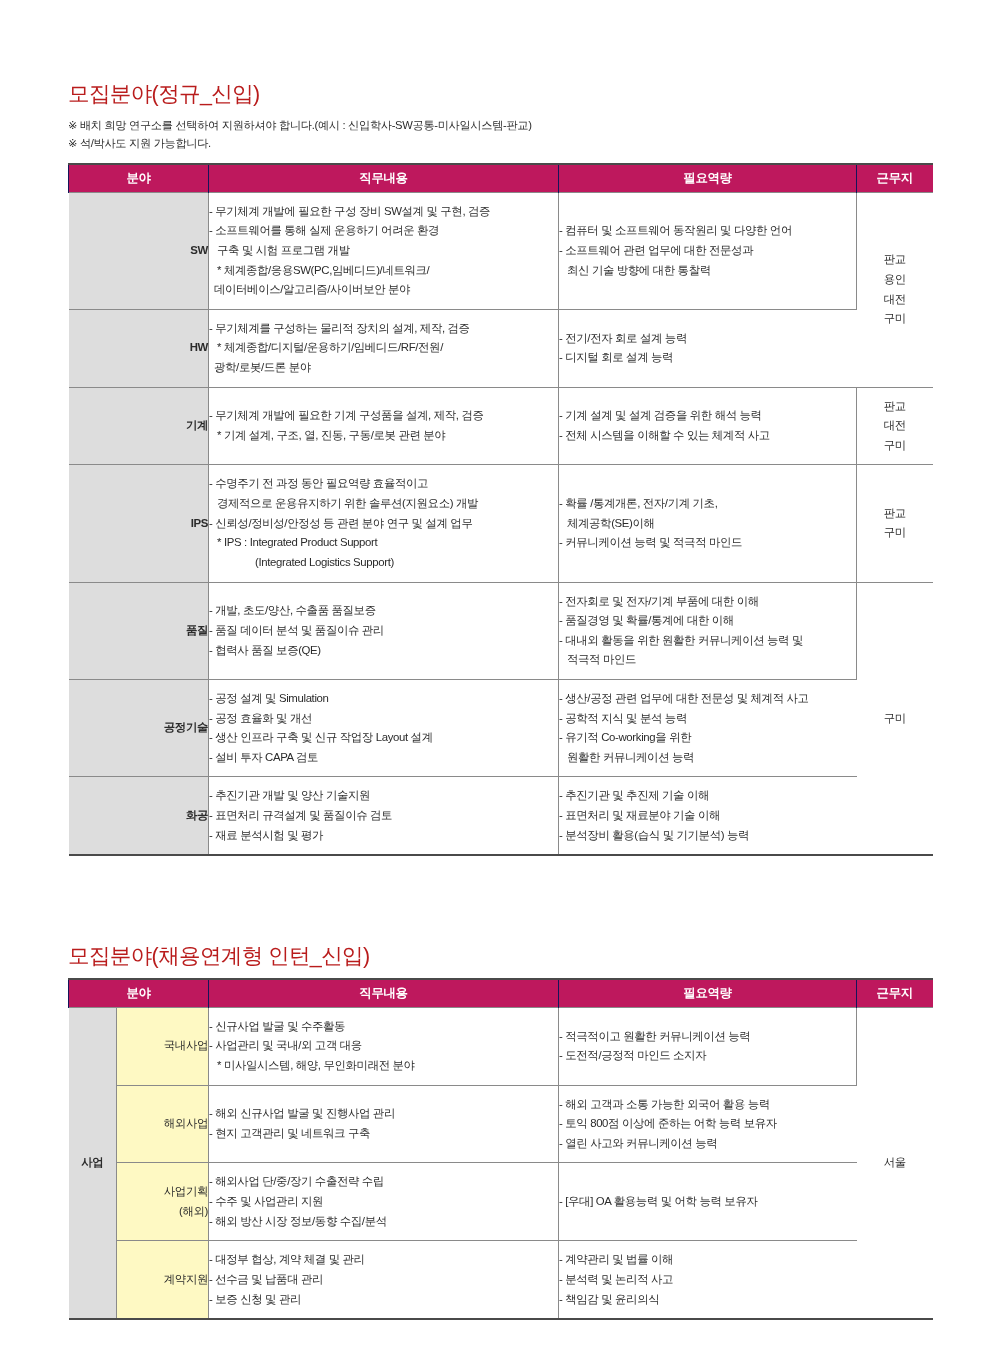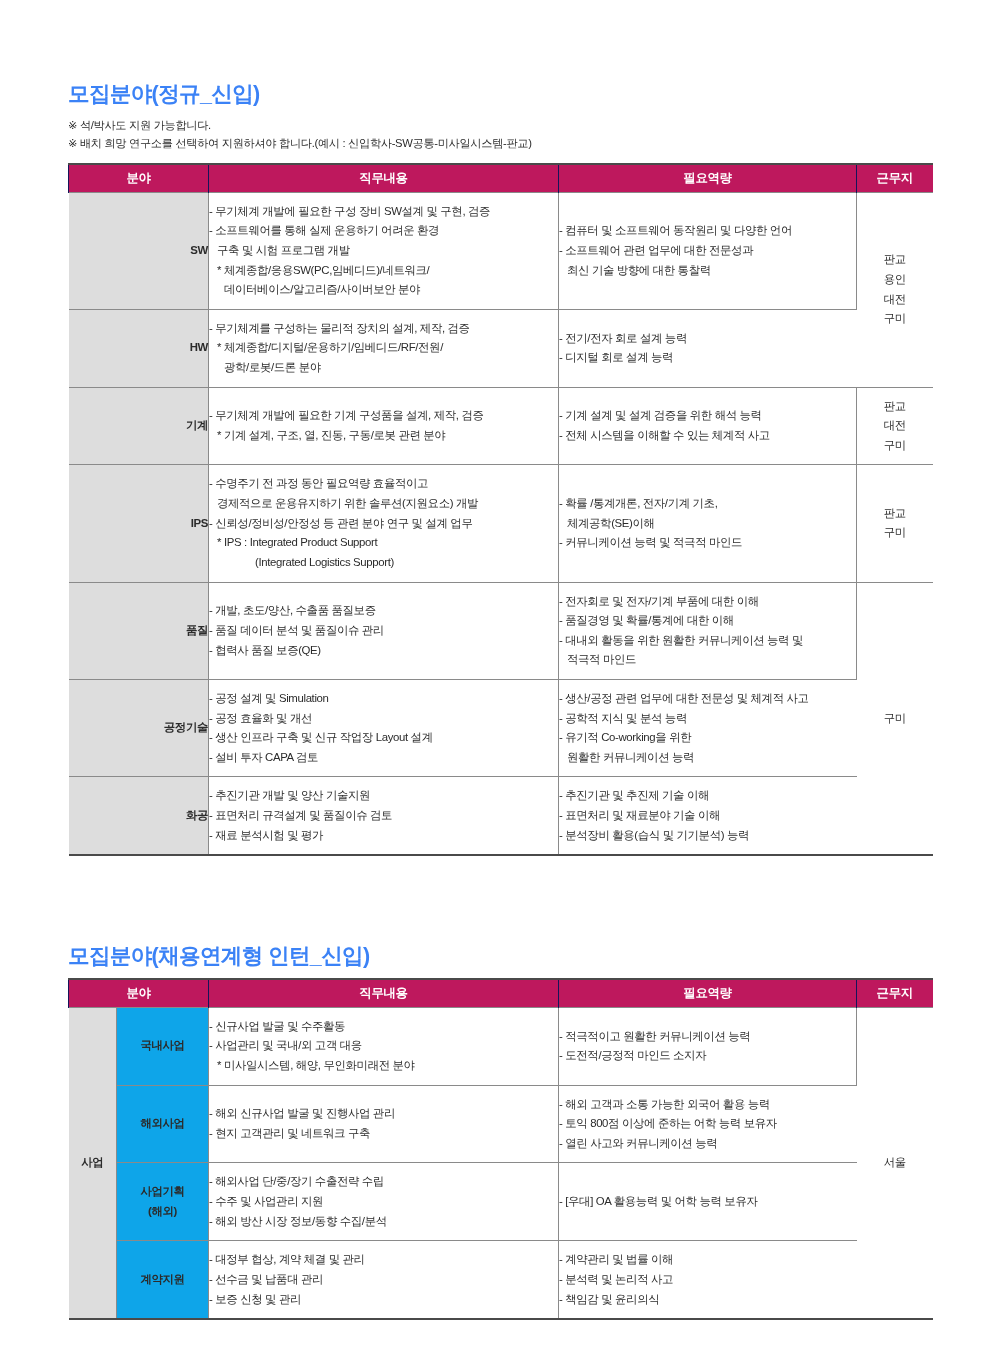--- a/index.html
+++ b/index.html
@@ -28,22 +28,22 @@
   .section {
     position: absolute;
     left: 68px;
     width: 864px;
   }
   #section-regular { top: 82px; }
   #section-intern  { top: 944px; }
 
   .section-title {
     font-size: 21.5px;
-    font-weight: bold;
-    color: #3b82f6;
+    font-weight: normal;
+    color: #b91c1c;
     letter-spacing: -0.6px;
     line-height: 1.2;
     margin: 0 0 8px 0;
     white-space: nowrap;
   }
 
   .notes {
     margin: 0 0 10px 0;
     padding: 0;
     list-style: none;
@@ -116,21 +116,21 @@
     padding: 0;
     list-style: none;
   }
   ul.lines li {
     white-space: pre;
     font-size: 11.4px;
     line-height: 1.72;
     letter-spacing: -0.35px;
   }
   ul.lines li.ind1 { padding-left: 8px; }
-  ul.lines li.ind2 { padding-left: 15px; }
+  ul.lines li.ind2 { padding-left: 5px; }
   ul.lines li.ind3 { padding-left: 46px; }
 
   .loc-line { display: block; text-align: center; }
 
   
   .t1 col.c-field { width: 140px; }
   .t1 col.c-desc  { width: 350px; }
   .t1 col.c-skill { width: 298px; }
   .t1 col.c-loc   { width: 76px; }
 
@@ -142,39 +142,39 @@
   .t2 col.c-loc   { width: 76px; }
 
   td.group {
     background: #dddddd;
     text-align: center;
     font-weight: bold;
     font-size: 12.4px;
     color: #1d1d1d;
   }
   td.sub {
-    background: #0ea5e9;
-    text-align: center;
-    font-weight: bold;
+    background: #fef9c3;
+    text-align: right;
+    font-weight: normal;
     font-size: 12.4px;
     color: #1d1d1d;
     line-height: 1.35;
   }
 </style>
 </head>
 <body>
 
 <div class="page">
 
   <section class="section" id="section-regular">
     <h1 class="section-title">모집분야(정규_신입)</h1>
 
     <ul class="notes">
+      <li>※ 배치 희망 연구소를 선택하여 지원하셔야 합니다.(예시 : 신입학사-SW공통-미사일시스템-판교)</li>
       <li>※ 석/박사도 지원 가능합니다.</li>
-      <li>※ 배치 희망 연구소를 선택하여 지원하셔야 합니다.(예시 : 신입학사-SW공통-미사일시스템-판교)</li>
     </ul>
 
     <table class="grid t1">
       <colgroup>
         <col class="c-field">
           <col class="c-desc">
           <col class="c-skill">
           <col class="c-loc">
       </colgroup>
       <thead>

